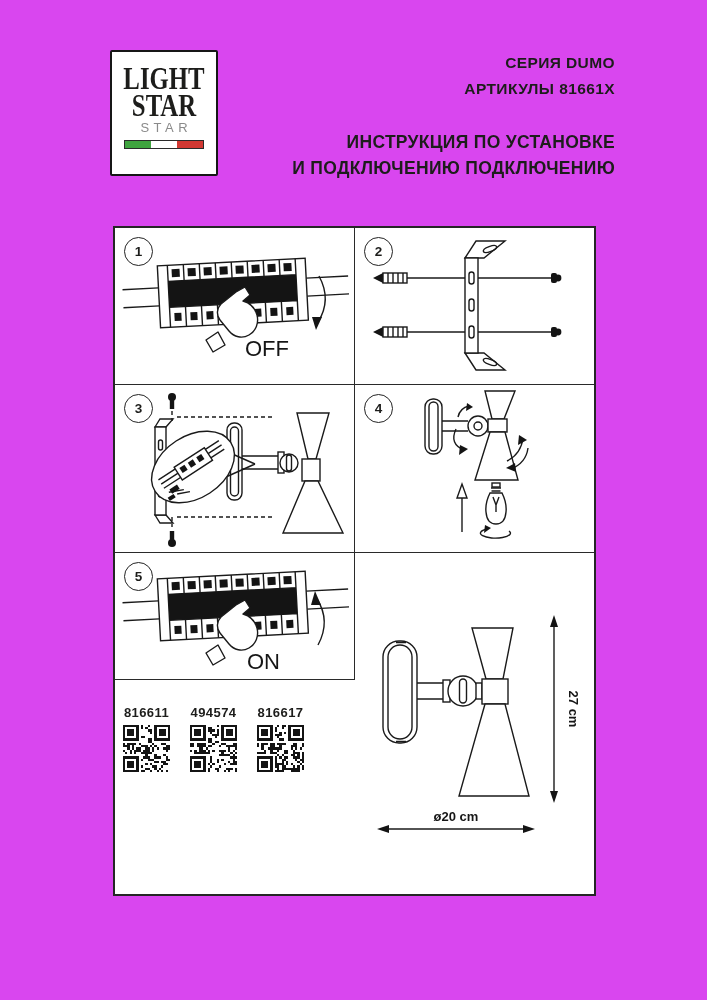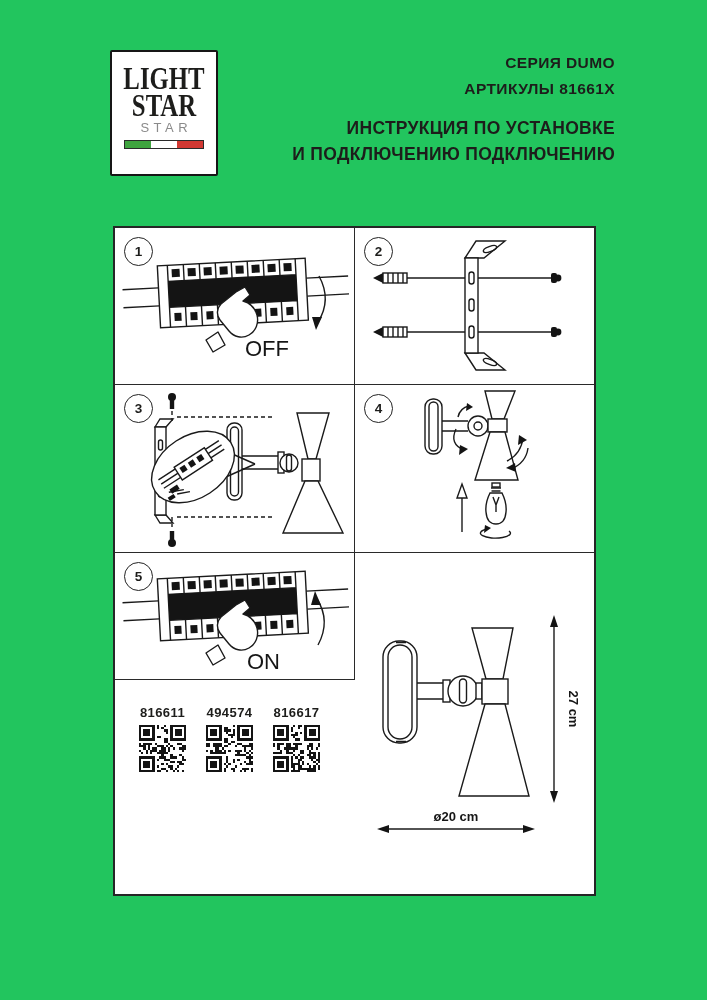--- a/index.html
+++ b/index.html
@@ -1,46 +1,46 @@
 <!DOCTYPE html>
 <html><head>
 <meta charset="utf-8">
 <style>
   html,body{margin:0;padding:0;background:#fff;}
-  .page{position:relative;width:707px;height:1000px;background:#22c55e;overflow:hidden;
+  .page{position:relative;width:707px;height:1000px;background:#d946ef;overflow:hidden;
         font-family:"Liberation Sans",sans-serif;color:#1d1d1b;}
 
   
   .logo{position:absolute;left:110px;top:50px;width:104px;height:122px;
         border:2px solid #161616;border-radius:2px;background:#fff;text-align:center;}
   .logo-word{font-family:"Liberation Serif",serif;font-weight:bold;font-size:31px;
              line-height:27px;transform:scale(.80,1.04);transform-origin:center;}
   .logo-word.first{margin-top:13px;}
   .logo-group{font-size:13px;letter-spacing:4.5px;text-indent:4.5px;color:#8a8a8a;margin-top:1px;}
   .logo-flag{width:78px;height:7px;border:1px solid #2a2a2a;margin:5px auto 0;display:flex;}
   .logo-flag span{flex:1;}
 
   
   .hdr{position:absolute;right:92px;top:50px;text-align:right;}
   .hdr-line{font-weight:bold;font-size:15.5px;line-height:26px;letter-spacing:.4px;}
-  .hdr-title{margin-top:13px;font-weight:bold;font-size:17.5px;line-height:26px;letter-spacing:.3px;}
+  .hdr-title{margin-top:27px;font-weight:bold;font-size:17.5px;line-height:26px;letter-spacing:.3px;}
 
   
   .grid{position:absolute;left:113px;top:226px;width:483px;height:670px;
         border:2px solid #262626;box-sizing:border-box;background:#fff;}
   .cell{position:absolute;box-sizing:border-box;}
   .br{border-right:1.5px solid #2a2a2a;}
   .bb{border-bottom:1.5px solid #2a2a2a;}
   .stepnum{position:absolute;left:9px;top:9px;width:27px;height:27px;border:1.6px solid #232323;
            border-radius:50%;display:flex;align-items:center;justify-content:center;
            font-size:13.5px;font-weight:bold;background:#fff;z-index:2;}
   .cell svg.ill{position:absolute;left:0;top:0;}
 
   
-  .qrrow{position:absolute;left:24px;top:25px;display:flex;gap:20px;}
+  .qrrow{position:absolute;left:8px;top:25px;display:flex;gap:20px;}
   .qrcol{width:47px;text-align:center;}
   .qrlabel{font-size:13px;font-weight:bold;letter-spacing:.4px;margin-bottom:5px;white-space:nowrap;}
   .notes{position:absolute;left:33px;top:131px;font-size:12.5px;line-height:18px;color:#222;}
 
   svg{display:block;}
   .ink{stroke:#1a1a1a;fill:none;stroke-width:1.4;}
   .inkf{fill:#141414;stroke:none;}
   .wf{fill:#fff;stroke:#1a1a1a;stroke-width:1.4;}
   text.svgtxt{font-family:"Liberation Sans",sans-serif;fill:#161616;}
 </style>

